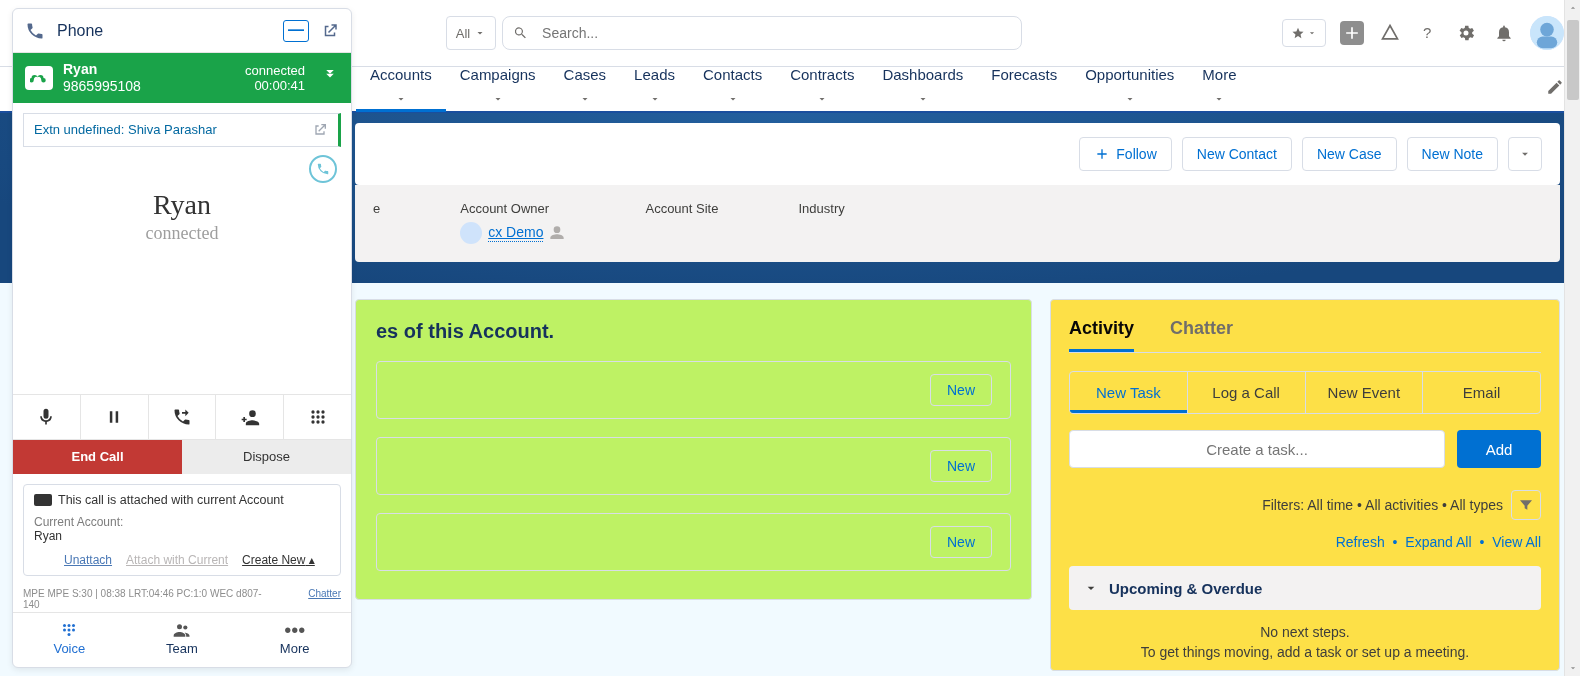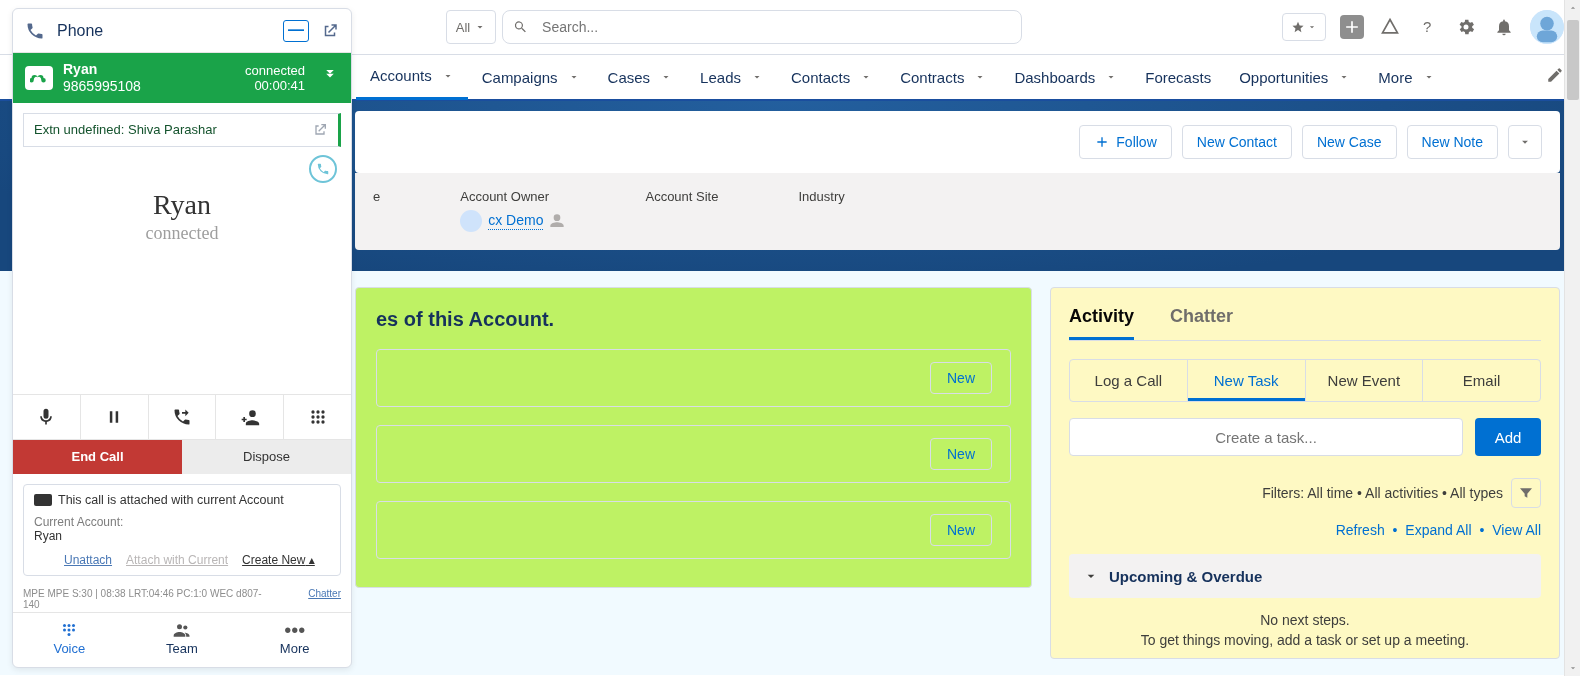--- a/index.html
+++ b/index.html
@@ -1,77 +1,77 @@
 <!DOCTYPE html>
 <html><head>
 <meta charset="utf-8">
 <style>
 * { box-sizing: border-box; margin: 0; padding: 0; font-family: "Salesforce Sans", Arial, sans-serif; }
 body { background: #fff; width: 1580px; height: 676px; overflow: hidden; position: relative; color: #16325c; }
 
 
-.top-header { height: 55px; border-bottom: 1px solid #d8dde6; display: flex; align-items: center; padding: 0 16px; }
+.top-header { height: 67px; border-bottom: 1px solid #d8dde6; display: flex; align-items: center; padding: 0 16px; }
 .top-header .spacer-left { width: 430px; }
 .search-wrap { display: flex; align-items: center; }
 .sel-all { border: 1px solid #d8dde6; border-radius: 4px; height: 34px; width: 50px; display: flex; align-items: center; justify-content: center; font-size: 13px; color: #706e6b; margin-right: 6px; }
 .search-box { border: 1px solid #d8dde6; border-radius: 8px; height: 34px; width: 520px; display: flex; align-items: center; padding: 0 10px; color: #706e6b; }
 .search-box svg { width: 16px; height: 16px; margin-right: 14px; fill: #706e6b; }
 .search-box input { border: none; outline: none; font-size: 14px; width: 100%; }
 .top-header .flex-grow { flex: 1; }
 .top-icons { display: flex; align-items: center; gap: 14px; }
 .top-icons .tic { width: 24px; height: 24px; display: flex; align-items: center; justify-content: center; color: #706e6b; fill: #706e6b; border-radius: 4px; }
 .tic svg { width: 20px; height: 20px; }
 .fav-ic { border: 1px solid #d8dde6; border-radius: 4px; height: 28px; width: 44px; display: flex; align-items: center; justify-content: center; }
 .avatar { width: 34px; height: 34px; border-radius: 50%; background: #cfe3fb; display: flex; align-items: center; justify-content: center; overflow: hidden; }
 
 
 .nav-bar { height: 46px; display: flex; align-items: center; padding: 0 16px; border-bottom: 2px solid #1a4e9e; position: relative; }
 .nav-bar .nav-spacer { width: 340px; }
-.nav-item { display: flex; align-items: center; height: 46px; padding: 0 14px; font-size: 15px; color: #16325c; cursor: pointer; gap: 10px; }
+.nav-item { display: flex; align-items: center; height: 46px; padding: 0 14px; font-size: 15px; color: #16325c; cursor: pointer; gap: 10px; flex-direction: column; }
 .nav-item.active { border-bottom: 3px solid #0070d2; color: #16325c; }
 .nav-item .chev { display: flex; }
 .nav-item .chev svg { width: 12px; height: 12px; fill: #706e6b; }
 .nav-edit { margin-left: auto; }
 
 
 .banner { height: 170px; background: radial-gradient(ellipse at top, #235f9e 0%, #17477d 80%); margin-top: 0; position: relative; padding: 10px 20px; }
 .card-head { background: #fff; border-radius: 4px; margin-left: 335px; padding: 14px 18px; display: flex; align-items: center; }
 .card-head .grow { flex: 1; }
 .btn-outline { border: 1px solid #d8dde6; background: #fff; border-radius: 4px; height: 34px; padding: 0 14px; font-size: 14px; color: #0070d2; display: flex; align-items: center; gap: 6px; cursor: pointer; }
 .btn-outline.plus svg { width: 16px; height: 16px; fill: #0070d2; }
 .btn-group { display: flex; gap: 10px; align-items: center; }
 .drop-btn { border: 1px solid #d8dde6; background: #fff; border-radius: 4px; height: 34px; width: 34px; display: flex; align-items: center; justify-content: center; }
 
 .detail-card { background: #f3f2f2; border-radius: 0 0 4px 4px; margin-left: 335px; padding: 16px 18px 18px; display: flex; gap: 80px; }
 .detail-col .lbl { font-size: 13px; color: #3e3e3c; margin-bottom: 6px; }
-.owner-val { display: flex; align-items: center; gap: 6px; color: #0070d2; font-size: 14px; border-bottom: 1px dotted #0070d2; padding-bottom: 1px; }
+.owner-val { display: flex; align-items: center; gap: 6px; color: #0070d2; font-size: 14px; border-bottom: 1px dotted #0070d2; padding-bottom: 1px; text-decoration: underline; }
 .owner-ava { width: 22px; height: 22px; border-radius: 50%; background: #cfe3fb; }
 .owner-edit { width: 16px; height: 16px; fill: #b0adab; }
 
 
 .main-area { display: flex; gap: 18px; padding: 16px 20px; background: #f1faff; }
 .main-left { flex: 1; margin-left: 335px; }
 .related-card { background: #bef264; border: 1px solid #d8dde6; border-radius: 4px; padding: 20px 20px 10px; }
 .related-title { font-size: 20px; font-weight: 600; margin-bottom: 14px; }
 .related-row { border: 1px solid #d8dde6; border-radius: 4px; height: 58px; display: flex; align-items: center; padding: 0 18px; margin: 18px 0; }
 .related-row .grow { flex: 1; }
 .new-btn { border: 1px solid #d8dde6; border-radius: 4px; height: 32px; width: 62px; font-size: 14px; color: #0070d2; display: flex; align-items: center; justify-content: center; cursor: pointer; }
 
 .main-right { width: 510px; }
-.activity-card { background: #fef9c3; border: 1px solid #d8dde6; border-radius: 4px; padding: 18px 18px 10px; }
+.activity-card { background: #fde047; border: 1px solid #d8dde6; border-radius: 4px; padding: 18px 18px 10px; }
 .act-tabs { display: flex; gap: 36px; border-bottom: 1px solid #d8dde6; }
 .act-tab { font-size: 18px; font-weight: 600; color: #706e6b; padding-bottom: 10px; cursor: pointer; }
 .act-tab.active { color: #080707; border-bottom: 3px solid #0070d2; }
 .sub-tab-row { margin-top: 18px; display: flex; border: 1px solid #d8dde6; border-radius: 4px; overflow: hidden; }
 .sub-tab { flex: 1; text-align: center; font-size: 15px; padding: 12px 4px; color: #3e3e3c; border-right: 1px solid #d8dde6; cursor: pointer; }
 .sub-tab:last-child { border-right: none; }
 .sub-tab.active { color: #0070d2; box-shadow: inset 0 -3px 0 #0070d2; }
 .task-row { display: flex; margin-top: 16px; gap: 12px; }
 .task-input { flex: 1; border: 1px solid #d8dde6; border-radius: 4px; height: 38px; text-align: center; font-size: 15px; color: #706e6b; }
-.add-btn { background: #0070d2; color: #fff; border: none; border-radius: 4px; width: 66px; font-size: 15px; cursor: pointer; }
+.add-btn { background: #0070d2; color: #fff; border: none; border-radius: 4px; width: 84px; font-size: 15px; cursor: pointer; }
 .filter-row { margin-top: 22px; display: flex; align-items: center; justify-content: flex-end; font-size: 14px; color: #3e3e3c; gap: 8px; }
 .filter-row .ficon { width: 30px; height: 30px; border: 1px solid #d8dde6; border-radius: 4px; display: flex; align-items: center; justify-content: center; }
 .link-row { margin-top: 14px; text-align: right; font-size: 14px; }
 .link-row span { color: #0070d2; cursor: pointer; }
 .sep { color: #3e3e3c; margin: 0 4px; }
 .upcoming-bar { background: #f3f2f2; border-radius: 4px; height: 44px; display: flex; align-items: center; gap: 10px; padding: 0 14px; margin-top: 16px; font-size: 15px; font-weight: 600; }
 .next-steps { text-align: center; margin-top: 14px; font-size: 14px; color: #3e3e3c; }
 .next-steps .line2 { margin-top: 4px; }
 
 
@@ -83,21 +83,21 @@
 .cti-head .pop { width: 18px; height: 18px; fill: #54698d; }
 
 .cti-green { background: #1aa349; color: #fff; padding: 8px 12px; display: flex; align-items: center; gap: 10px; }
 .cti-green .gbadge { width: 28px; height: 24px; border-radius: 4px; background: #fff; display: flex; align-items: center; justify-content: center; }
 .cti-green .gbadge svg { width: 18px; height: 12px; fill: #1aa349; }
 .cti-green .gtext { flex: 1; font-size: 14px; line-height: 1.2; }
 .cti-green .gtext .nm { font-weight: 600; }
 .cti-green .gright { text-align: right; font-size: 13px; }
 .cti-green .gchev { margin-left: 6px; }
 
-.cti-ext { margin: 10px 10px 0; border: 1px solid #d8dde6; border-left: 1px solid #d8dde6; border-right: 3px solid #1aa349; display: flex; align-items: center; padding: 8px 10px; font-size: 13px; color: #14532d; }
+.cti-ext { margin: 10px 10px 0; border: 1px solid #d8dde6; border-left: 1px solid #d8dde6; border-right: 3px solid #1aa349; display: flex; align-items: center; padding: 8px 10px; font-size: 13px; color: #0369a1; }
 .cti-ext .popic { margin-left: auto; width: 16px; height: 16px; fill: #9fa6b2; }
 .cti-callic { display: flex; justify-content: flex-end; padding: 8px 14px 0; }
 .cti-callic .circ { width: 28px; height: 28px; border: 2px solid #6ec4d8; border-radius: 50%; display: flex; align-items: center; justify-content: center; }
 .cti-callic .circ svg { width: 14px; height: 14px; fill: #6ec4d8; }
 
 .cti-center { text-align: center; margin-top: 6px; }
 .cti-center .big { font-family: Georgia, serif; font-size: 28px; color: #333; }
 .cti-center .stat { font-size: 18px; color: #9e9e9e; margin-top: 2px; font-family: Georgia, serif; }
 
 .cti-toolbar { display: flex; border-top: 1px solid #e5e5e5; border-bottom: 1px solid #e5e5e5; margin-top: 150px; }
@@ -353,22 +353,22 @@
     </div>
   </div>
 
   <div class="main-right">
     <div class="activity-card">
       <div class="act-tabs">
         <div class="act-tab active"><span>Activity</span></div>
         <div class="act-tab"><span>Chatter</span></div>
       </div>
       <div class="sub-tab-row">
+        <div class="sub-tab active"><span>New Task</span></div>
         <div class="sub-tab"><span>Log a Call</span></div>
-        <div class="sub-tab active"><span>New Task</span></div>
         <div class="sub-tab"><span>New Event</span></div>
         <div class="sub-tab"><span>Email</span></div>
       </div>
       <div class="task-row">
         <input class="task-input" placeholder="Create a task..." style="">
         <button class="add-btn"><span>Add</span></button>
       </div>
       <div class="filter-row">
         <span>Filters: All time • All activities • All types</span>
         <div class="ficon">

